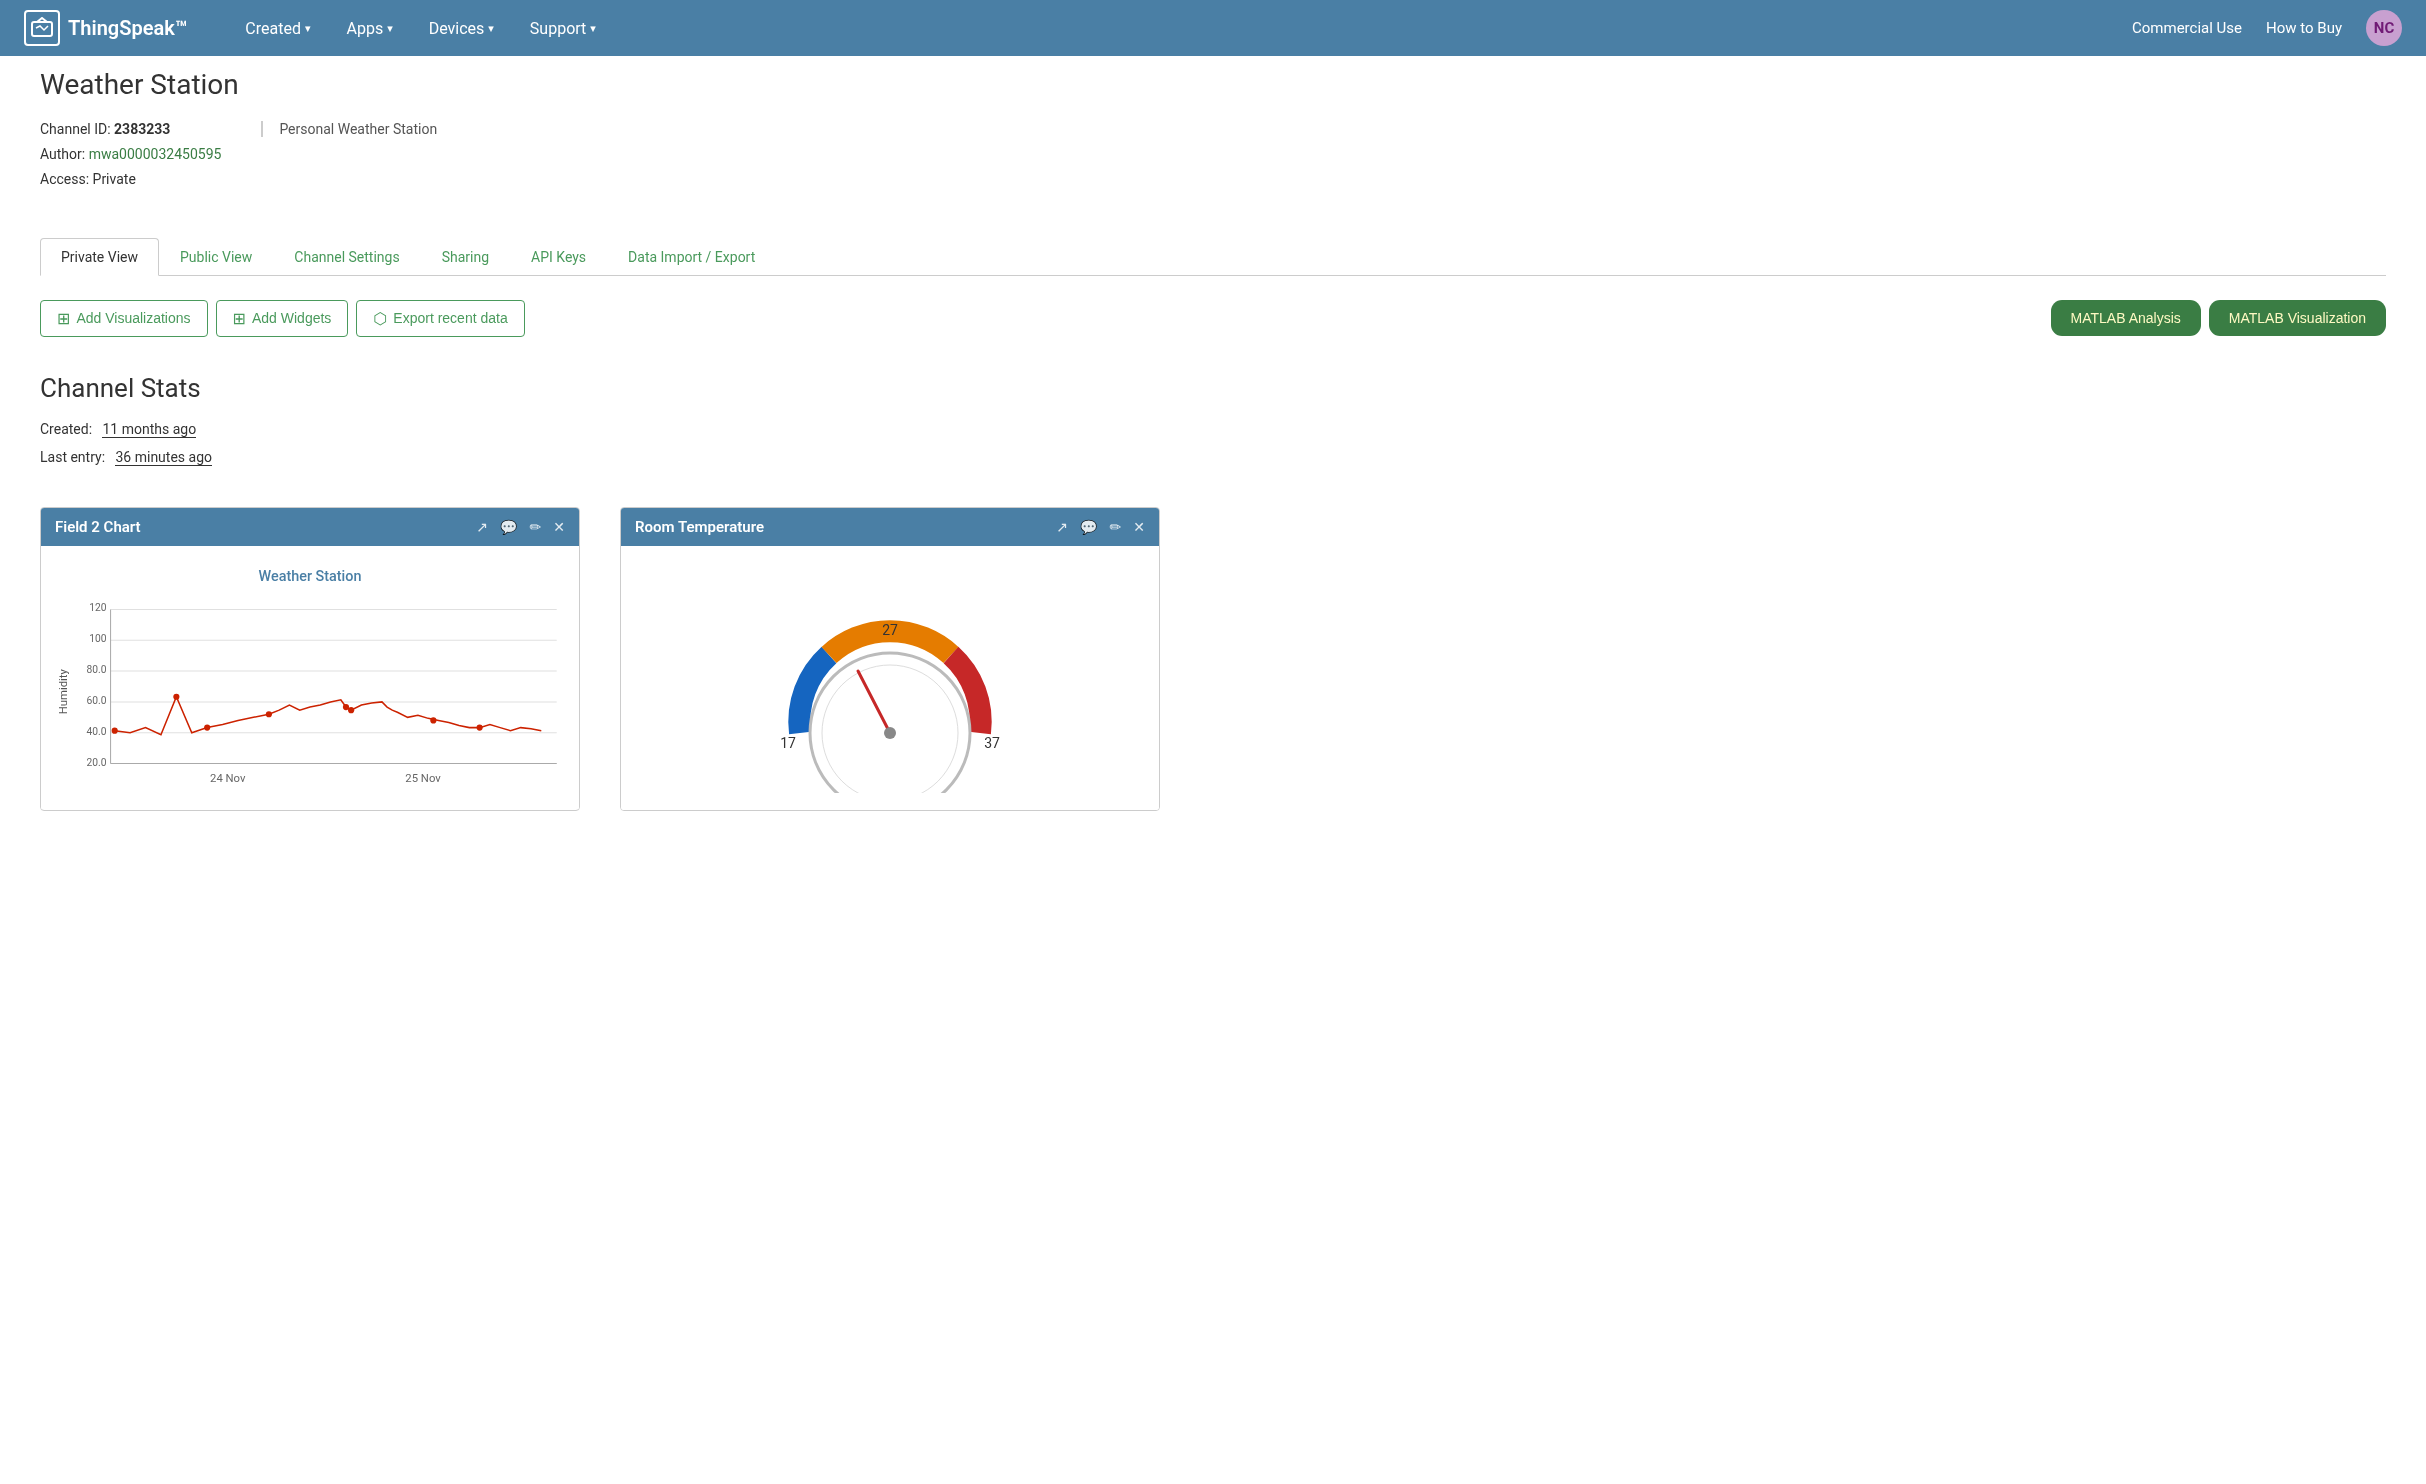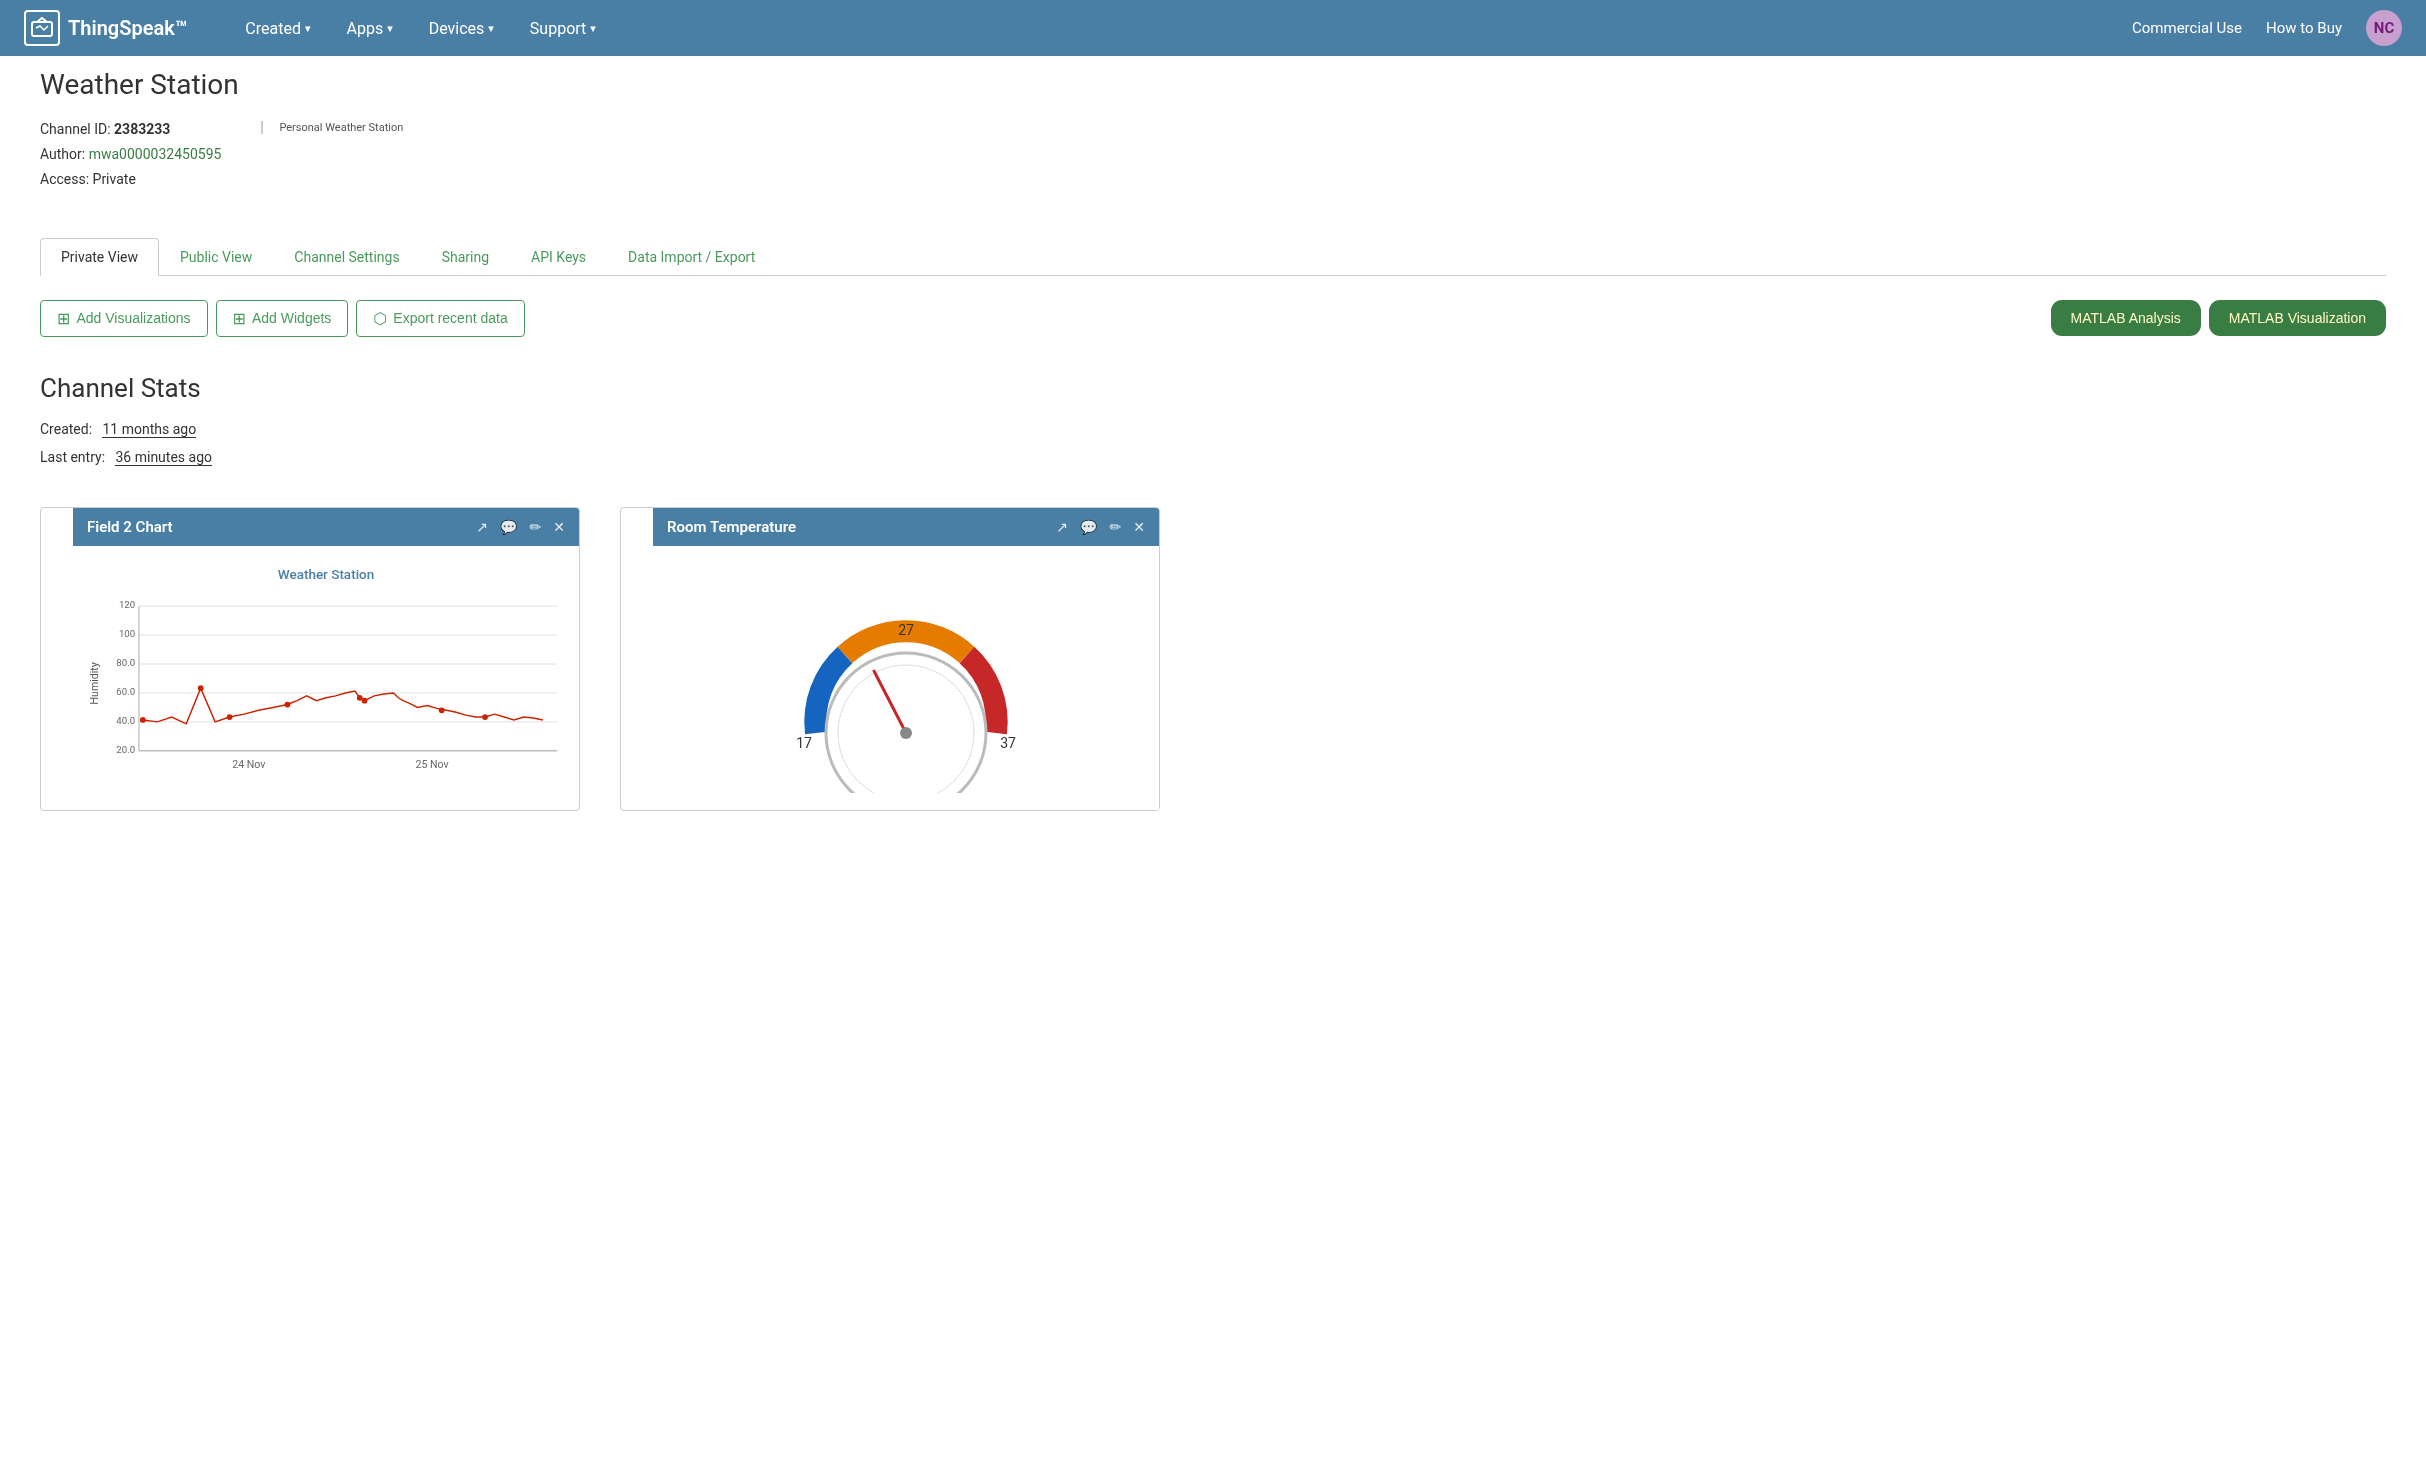--- a/index.html
+++ b/index.html
@@ -54,21 +54,21 @@
     .channel-meta span.label { color: #333; }
     .channel-meta span.value { font-weight: 700; }
     .channel-meta a { color: #3a7d44; text-decoration: none; }
 
     .channel-description {
       display: inline-block;
       border-left: 2px solid #ccc;
       padding-left: 16px;
       margin-left: 40px;
       color: #555;
-      font-size: 11px;
+      font-size: 14px;
       vertical-align: top;
       margin-top: 4px;
     }
 
     .meta-row { display: flex; align-items: flex-start; gap: 0; margin-bottom: 24px; }
 
     
     .tabs {
       display: flex; border-bottom: 1px solid #ccc; margin-bottom: 24px; gap: 0;
     }
@@ -107,21 +107,20 @@
     .stats-row { line-height: 2; }
     .stats-row span.stat-label { color: #333; font-size: 14px; }
     .stats-row a { color: #333; font-size: 14px; border-bottom: 1px solid #333; text-decoration: none; }
 
     
     .charts-row { display: flex; gap: 40px; }
 
     .chart-card {
       border: 1px solid #ccc; border-radius: 4px; overflow: hidden;
       width: 540px;
-      padding-left: 32px;
     }
     .chart-header {
       background: #4a7fa5; color: #fff;
       padding: 10px 14px; display: flex; align-items: center; justify-content: space-between;
     }
     .chart-title { font-size: 15px; font-weight: 600; }
     .chart-icons { display: flex; gap: 12px; align-items: center; }
     .chart-icon { color: #fff; font-size: 14px; cursor: pointer; opacity: 0.85; }
 
     .chart-body { background: #fff; padding: 12px; }

